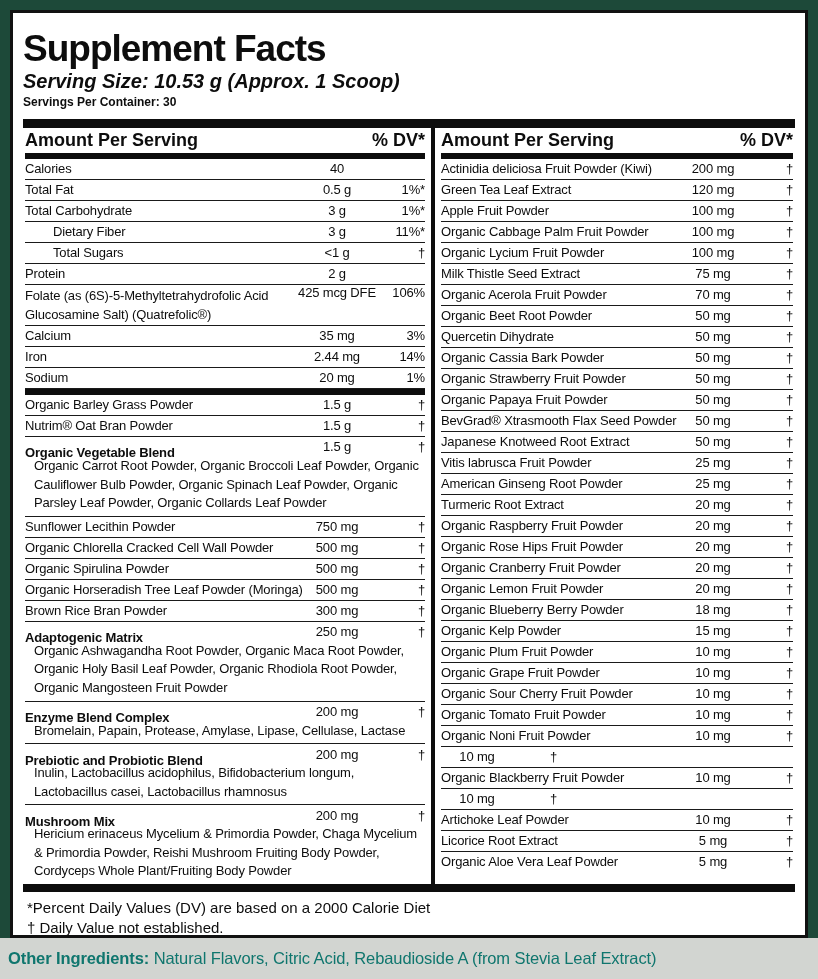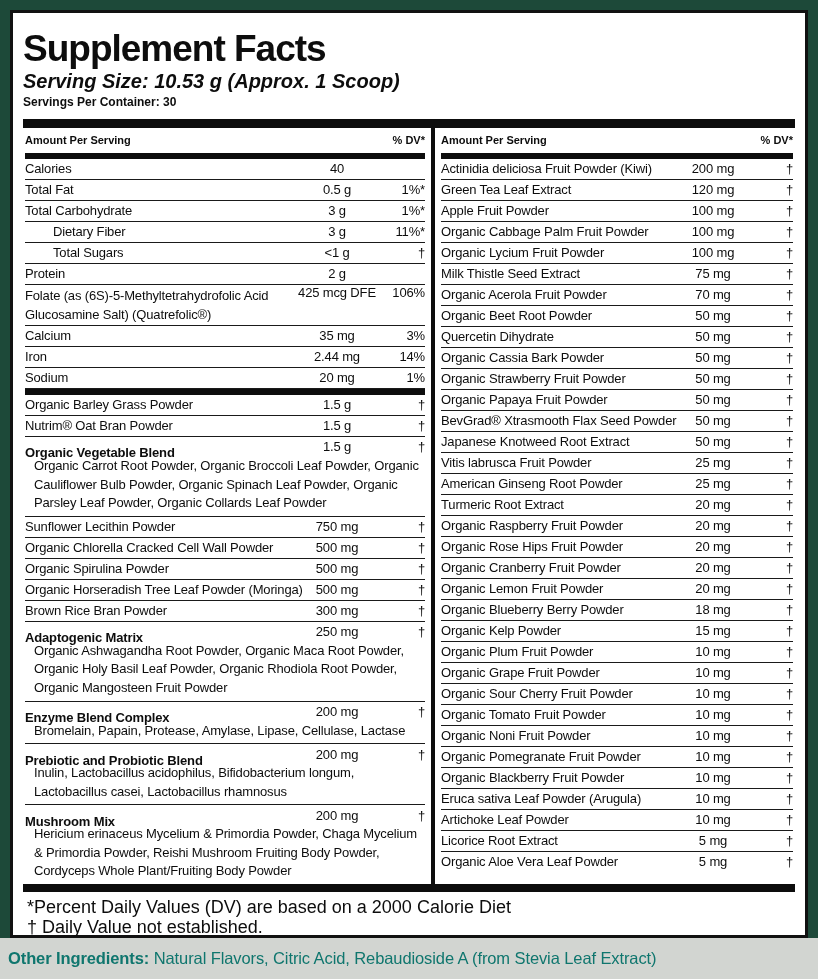--- a/index.html
+++ b/index.html
@@ -17,39 +17,39 @@
     padding:4px 10px 0 10px;
   }
   .title{font-size:37px;font-weight:bold;letter-spacing:-1px;line-height:1.08;margin-top:12px;}
   .serving{font-size:20px;font-weight:bold;line-height:21px;margin-top:2px;font-style:italic;}
   .serving2{font-size:12px;font-weight:bold;line-height:21px;}
   .topbar{height:9px;background:#0d0d0d;margin-top:6px;}
   .columns{display:flex;align-items:stretch;}
   .col{box-sizing:border-box;}
   .col-left{width:412px;border-right:4px solid #0d0d0d;padding:0 6px 0 2px;}
   .col-right{flex:1;padding:0 2px 0 6px;}
-  .col-header{display:flex;justify-content:space-between;align-items:center;height:25px;font-size:11px;font-weight:bold;text-align:right;}
+  .col-header{display:flex;justify-content:space-between;align-items:center;height:25px;font-size:18px;font-weight:bold;text-align:right;}
   .header-bar{height:6px;background:#0d0d0d;}
   .row{border-bottom:1.5px solid #1a1a1a;}
   .row:last-child{border-bottom:none;}
   .row-line{display:flex;align-items:center;height:20px;font-size:13px;letter-spacing:-0.15px;}
   .row.wrap .row-line{height:auto;min-height:20px;align-items:flex-start;}
   .row.wrap .name{white-space:normal;line-height:19.5px;padding-top:1px;}
   .name{flex:1 1 0;min-width:0;white-space:nowrap;}
   .name.indent{padding-left:28px;}
   .amt{flex:0 0 auto;width:84px;text-align:center;}
   .dv{flex:0 0 auto;width:46px;text-align:right;}
   .col-right .amt{width:72px;}
   .col-right .dv{width:44px;}
   .row.bold .name{font-weight:bold;margin-top:12px;}
   .sub{font-size:13px;line-height:18.6px;letter-spacing:-0.15px;padding:0 2px 3px 9px;}
   .it{}
   .bar{height:6px;background:#0d0d0d;}
   .bottom-bar{height:8px;background:#0d0d0d;}
-  .footnotes{padding:6px 4px 0 4px;font-size:18px;line-height:19.5px;}
+  .footnotes{padding:6px 4px 0 4px;font-size:15px;line-height:19.5px;}
   .band{
     position:absolute;left:0;top:938px;width:818px;height:41px;
     background:#d2d5d1;display:flex;align-items:center;
     padding-left:8px;box-sizing:border-box;
   }
   .band-text{font-size:16.5px;color:#0f766e;letter-spacing:-0.1px;}
   .band-label{font-weight:bold;}
 </style>
 </head>
 <body>
@@ -430,35 +430,33 @@
           </div>
           <div class="row">
             <div class="row-line">
               <span class="name"><span>Organic Noni Fruit Powder</span></span>
               <span class="amt">10 mg</span>
               <span class="dv">†</span>
             </div>
           </div>
           <div class="row">
             <div class="row-line">
-              <span class="name"><span>Organic Pomegranate Fruit Powder</span></span>
               <span class="amt">10 mg</span>
               <span class="dv">†</span>
             </div>
           </div>
           <div class="row">
             <div class="row-line">
               <span class="name"><span>Organic Blackberry Fruit Powder</span></span>
               <span class="amt">10 mg</span>
               <span class="dv">†</span>
             </div>
           </div>
           <div class="row">
             <div class="row-line">
-              <span class="name"><span class="it">Eruca sativa</span><span> Leaf Powder (Arugula)</span></span>
               <span class="amt">10 mg</span>
               <span class="dv">†</span>
             </div>
           </div>
           <div class="row">
             <div class="row-line">
               <span class="name"><span>Artichoke Leaf Powder</span></span>
               <span class="amt">10 mg</span>
               <span class="dv">†</span>
             </div>

